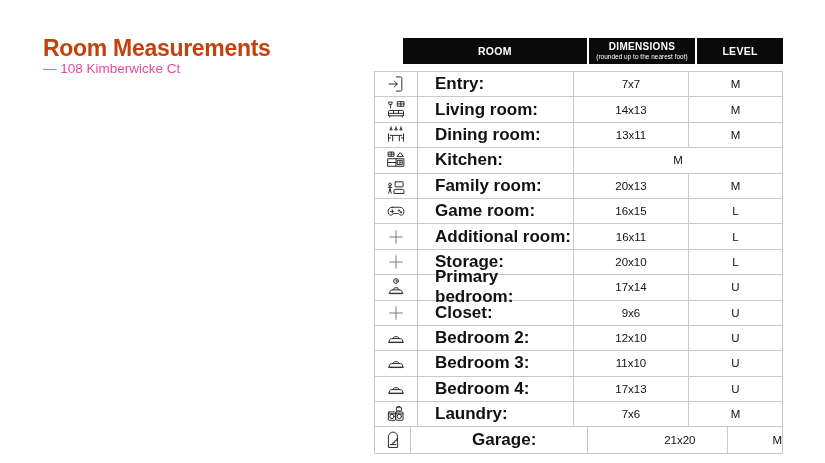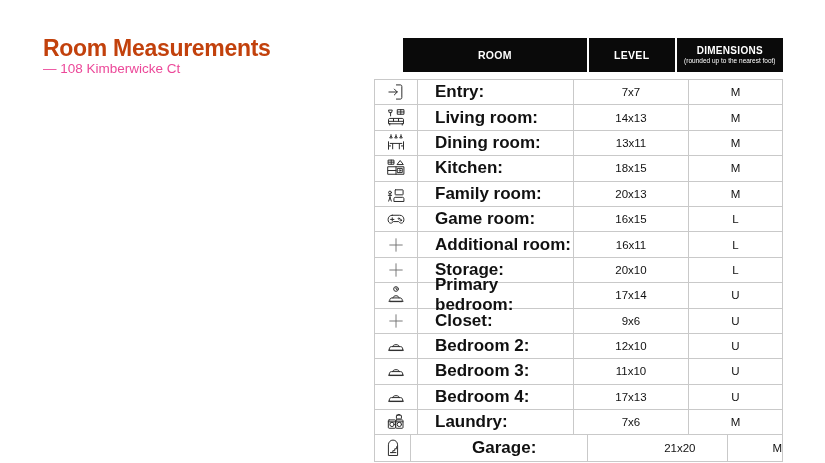--- a/index.html
+++ b/index.html
@@ -12,21 +12,21 @@
   *{box-sizing:border-box;margin:0;padding:0;}
   html,body{width:825px;height:463px;background:#ffffff;overflow:hidden;}
   body{position:relative;font-family:"Liberation Sans",sans-serif;color:var(--text);}
 
   .title-block{position:absolute;left:43px;top:36px;}
   .page-title{font-size:23px;font-weight:700;letter-spacing:-0.3px;color:#c2410c;line-height:1.1;}
   .page-subtitle{font-size:13.5px;font-weight:400;color:#ec4899;}
 
   .meas-table{position:absolute;left:374px;top:38px;width:409px;}
 
-  .thead{display:flex;gap:2px;height:34px;margin-left:29px;}
+  .thead{display:flex;gap:2px;height:26px;margin-left:29px;}
   .th{background:var(--header-bg);color:var(--header-text);display:flex;flex-direction:column;align-items:center;justify-content:center;font-weight:700;letter-spacing:0.3px;}
   .th-room{width:197px;font-size:10.5px;}
   .th-dims{width:114px;font-size:10px;line-height:1.1;}
   .th-level{width:92px;font-size:10.5px;}
   .th-note{font-size:6.5px;font-weight:400;letter-spacing:0;margin-top:1px;}
 
   .tbody{margin-top:7px;border:1px solid var(--border);}
   .trow{display:flex;height:25.4px;border-bottom:1px solid var(--border);}
   .trow:last-child{border-bottom:none;gap:44px;}
   .cell{display:flex;align-items:center;border-right:1px solid var(--border);height:100%;}
@@ -43,25 +43,25 @@
 <body>
 
 <div class="title-block">
   <div class="page-title">Room Measurements</div>
   <div class="page-subtitle">— 108 Kimberwicke Ct</div>
 </div>
 
 <div class="meas-table">
   <div class="thead">
     <div class="th th-room">ROOM</div>
-    <div class="th th-level">LEVEL</div>
     <div class="th th-dims">
       <span>DIMENSIONS</span>
       <span class="th-note">(rounded up to the nearest foot)</span>
     </div>
+    <div class="th th-level">LEVEL</div>
   </div>
   <div class="tbody">
       <div class="trow">
     <div class="cell icon-cell">
           <svg class="ic" viewBox="0 0 24 24">
     <path d="M12.5 3.5H17c1.4 0 2 .6 2 2v13c0 1.4-.6 2-2 2h-4.5"></path>
     <line x1="3.5" y1="12" x2="13.5" y2="12"></line>
     <polyline points="10,8.5 13.5,12 10,15.5"></polyline>
   </svg>
         </div>
@@ -118,21 +118,20 @@
     <line x1="3" y1="5" x2="9.5" y2="5"></line>
     <path d="M13.5 7.5l3.5-4.5 3.5 4.5z"></path>
     <rect x="2.5" y="10.5" width="19" height="9"></rect>
     <line x1="12" y1="10.5" x2="12" y2="19.5"></line>
     <line x1="2.5" y1="15" x2="12" y2="15"></line>
     <rect x="14" y="12.5" width="5.5" height="5"></rect>
     <circle cx="16.75" cy="15" r="1"></circle>
   </svg>
         </div>
     <div class="cell room-cell">Kitchen:</div>
-    <div class="cell dim-cell">18x15</div>
     <div class="cell level-cell">M</div>
   </div>
       <div class="trow">
     <div class="cell icon-cell">
           <svg class="ic" viewBox="0 0 24 24">
     <circle cx="4.8" cy="10.2" r="1.7"></circle>
     <path d="M4.8 11.9v4.1"></path>
     <path d="M4.8 16l-1.6 4.5M4.8 16l1.6 4.5"></path>
     <path d="M2.8 13.6h4"></path>
     <rect x="11" y="7" width="9.5" height="6" rx="0.5"></rect>

